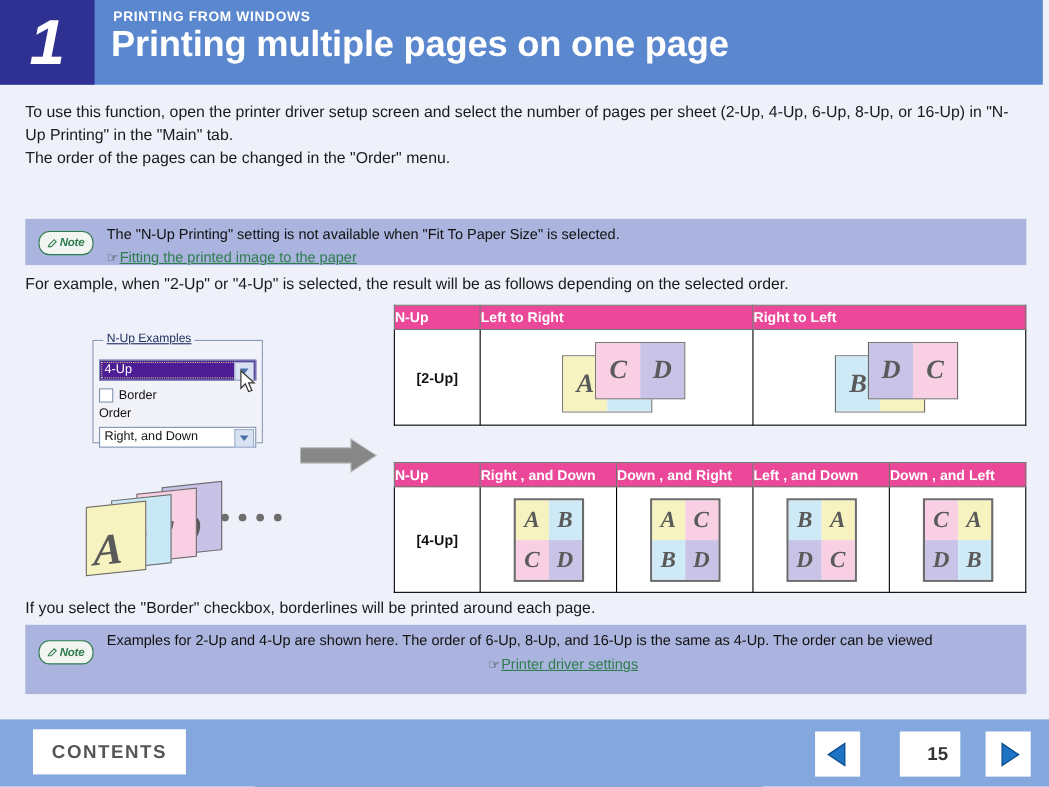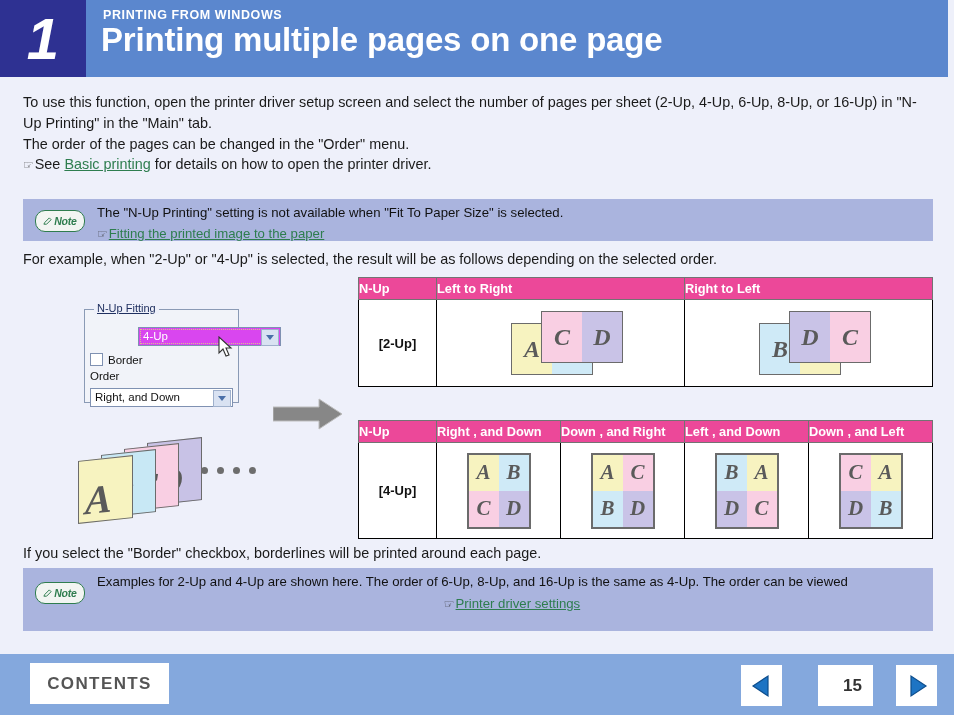--- a/index.html
+++ b/index.html
@@ -47,21 +47,21 @@
        border:1px solid #8a9ab5;box-sizing:border-box;}
   .dlg-legend{position:absolute;left:94px;top:302px;font-size:11px;color:#203060;background:#eef0fa;padding:0 3px;}
   .dlg-legend u{text-decoration:underline;}
   .combo{position:absolute;box-sizing:border-box;border:1px solid #7f91b2;background:#fff;
          height:19px;font-size:11.5px;color:#111;}
   .combo .val{position:absolute;left:4px;top:2px;}
   .combo .arrowbox{position:absolute;right:1px;top:1px;width:16px;height:15px;background:#d9e2f2;
                    border:1px solid #9fb0cc;display:flex;align-items:center;justify-content:center;}
   .combo .chev{width:0;height:0;border-left:4px solid transparent;border-right:4px solid transparent;
                border-top:5px solid #4a6fa8;}
-  .combo.sel{background:#d946ef;margin-left:48px;}
+  .combo.sel{background:#4c1d95;}
   .combo.sel .val{color:#fff;}
   .combo.sel .inner{position:absolute;left:1px;top:1px;right:18px;bottom:1px;border:1px dotted #d8c48a;}
   .chkrow{position:absolute;left:90px;top:353px;font-size:11.5px;color:#111;display:flex;align-items:center;gap:5px;}
   .chkbox{width:11px;height:11px;border:1px solid #7f91b2;background:#fff;display:inline-block;}
   .ordlbl{position:absolute;left:90px;top:370px;font-size:11.5px;color:#111;}
   .cursor{position:absolute;left:218px;top:336px;width:16px;height:22px;}
 
   
   .bigarrow{position:absolute;left:273px;top:398px;}
 
@@ -109,23 +109,20 @@
 <div class="header">
   <div class="hdr-band"></div>
   <div class="hdr-num">1</div>
   <div class="hdr-kicker">PRINTING FROM WINDOWS</div>
   <div class="hdr-title">Printing multiple pages on one page</div>
 </div>
 
 <div class="intro">
   <div class="ln">To use this function, open the printer driver setup screen and select the number of pages per sheet (2-Up, 4-Up, 6-Up, 8-Up, or 16-Up) in "N-Up Printing" in the "Main" tab.</div>
   <div class="ln">The order of the pages can be changed in the "Order" menu.</div>
-  <div class="ln">
-    <span class="hand">☞</span><span>See </span><a class="lnk" href="#">Basic printing</a><span> for details on how to open the printer driver.</span>
-  </div>
 </div>
 
 <div class="note" style="left:23px;top:199px;width:910px;height:42px;">
   <div class="note-icon" style="left:12px;top:11px;">
     <svg class="pen" viewBox="0 0 10 10">
       <path d="M1 8 L2 6 L7 1 L9 3 L4 8 Z" fill="none" stroke="#2f7d4f" stroke-width="1.1"></path>
     </svg>
     <span class="ntxt">Note</span>
   </div>
   <div class="note-body" style="left:74px;top:5px;width:820px;">
@@ -133,21 +130,21 @@
     <div style="margin-top:3px;">
       <span class="hand">☞</span><a href="#">Fitting the printed image to the paper</a>
     </div>
   </div>
 </div>
 
 <div class="example-line">For example, when "2-Up" or "4-Up" is selected, the result will be as follows depending on the selected order.</div>
 
 <div class="dlg"></div>
 <div class="dlg-legend">
-  <u>N-Up Fitting</u>
+  <u>N-Up Examples</u>
 </div>
 
 <div class="combo sel" style="left:90px;top:327px;width:143px;">
   <div class="inner"></div>
   <div class="val">4-Up</div>
   <div class="arrowbox">
       <div class="chev"></div>
     </div>
 </div>
 

